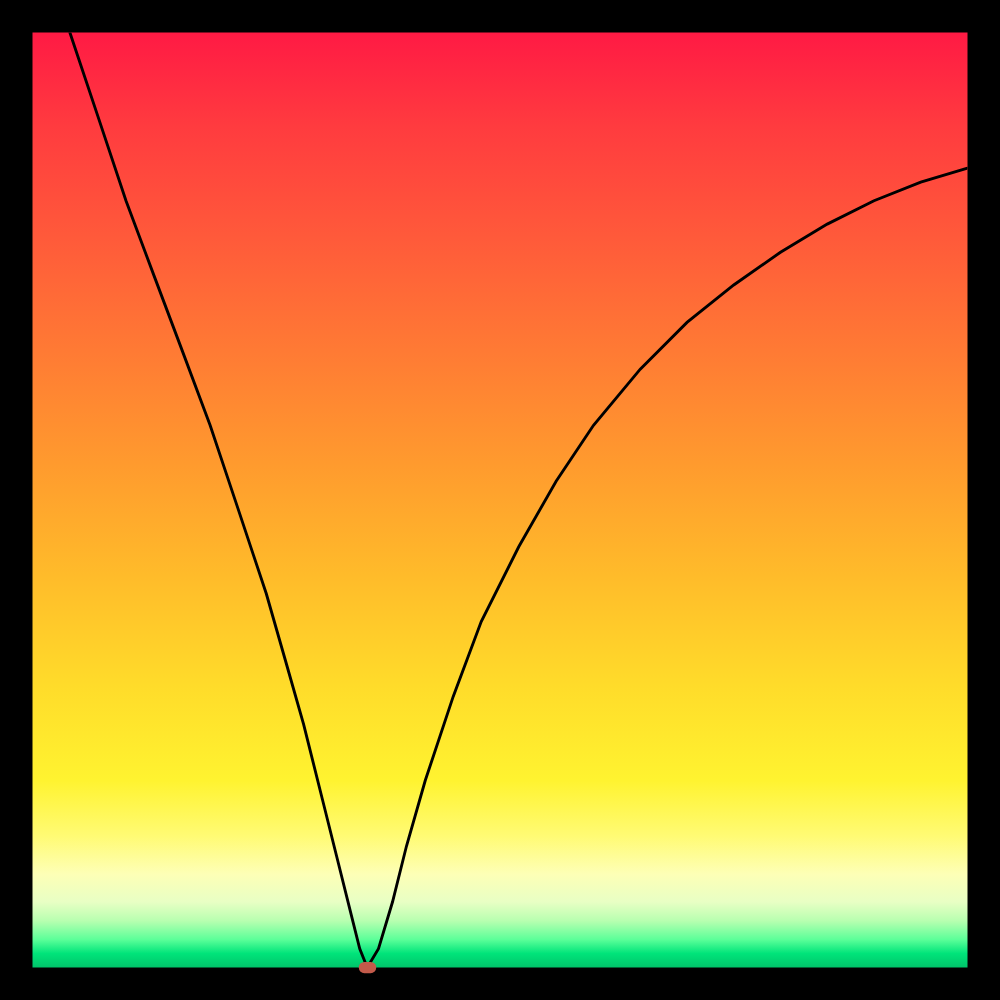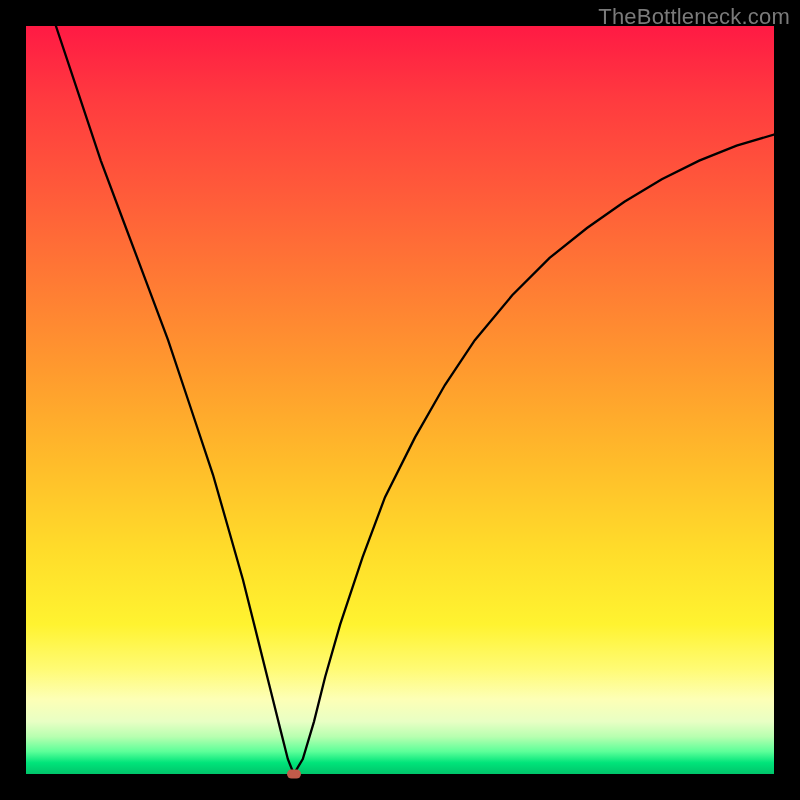--- a/index.html
+++ b/index.html
@@ -79,14 +79,13 @@
 
 <div class="frame">
 
   <div class="plot-area">
     <svg id="curve-svg" class="curve-svg" viewBox="0 0 748 748" preserveAspectRatio="none">
       <path id="curve-path" class="curve-path" d="M29.9 0.0 L52.4 67.3 L74.8 134.6 L97.2 194.5 L119.7 254.3 L142.1 314.2 L164.6 381.5 L187.0 448.8 L202.0 501.2 L216.9 553.5 L231.9 613.4 L243.1 658.2 L254.3 703.1 L261.8 733.0 L267.8 748.0 L276.8 733.0 L288.0 695.6 L299.2 650.8 L314.2 598.4 L336.6 531.1 L359.0 471.2 L389.0 411.4 L418.9 359.0 L448.8 314.2 L486.2 269.3 L523.6 231.9 L561.0 202.0 L598.4 175.8 L635.8 153.3 L673.2 134.6 L710.6 119.7 L748.0 108.5"></path>
     </svg>
     <div id="marker" class="marker" style="left: 267.784px; top: 748px; background: rgb(194, 90, 74);"></div>
   </div>
 
-  <div class="watermark">TheBottleneck.com</div>
 </div>
 
 </body></html>

